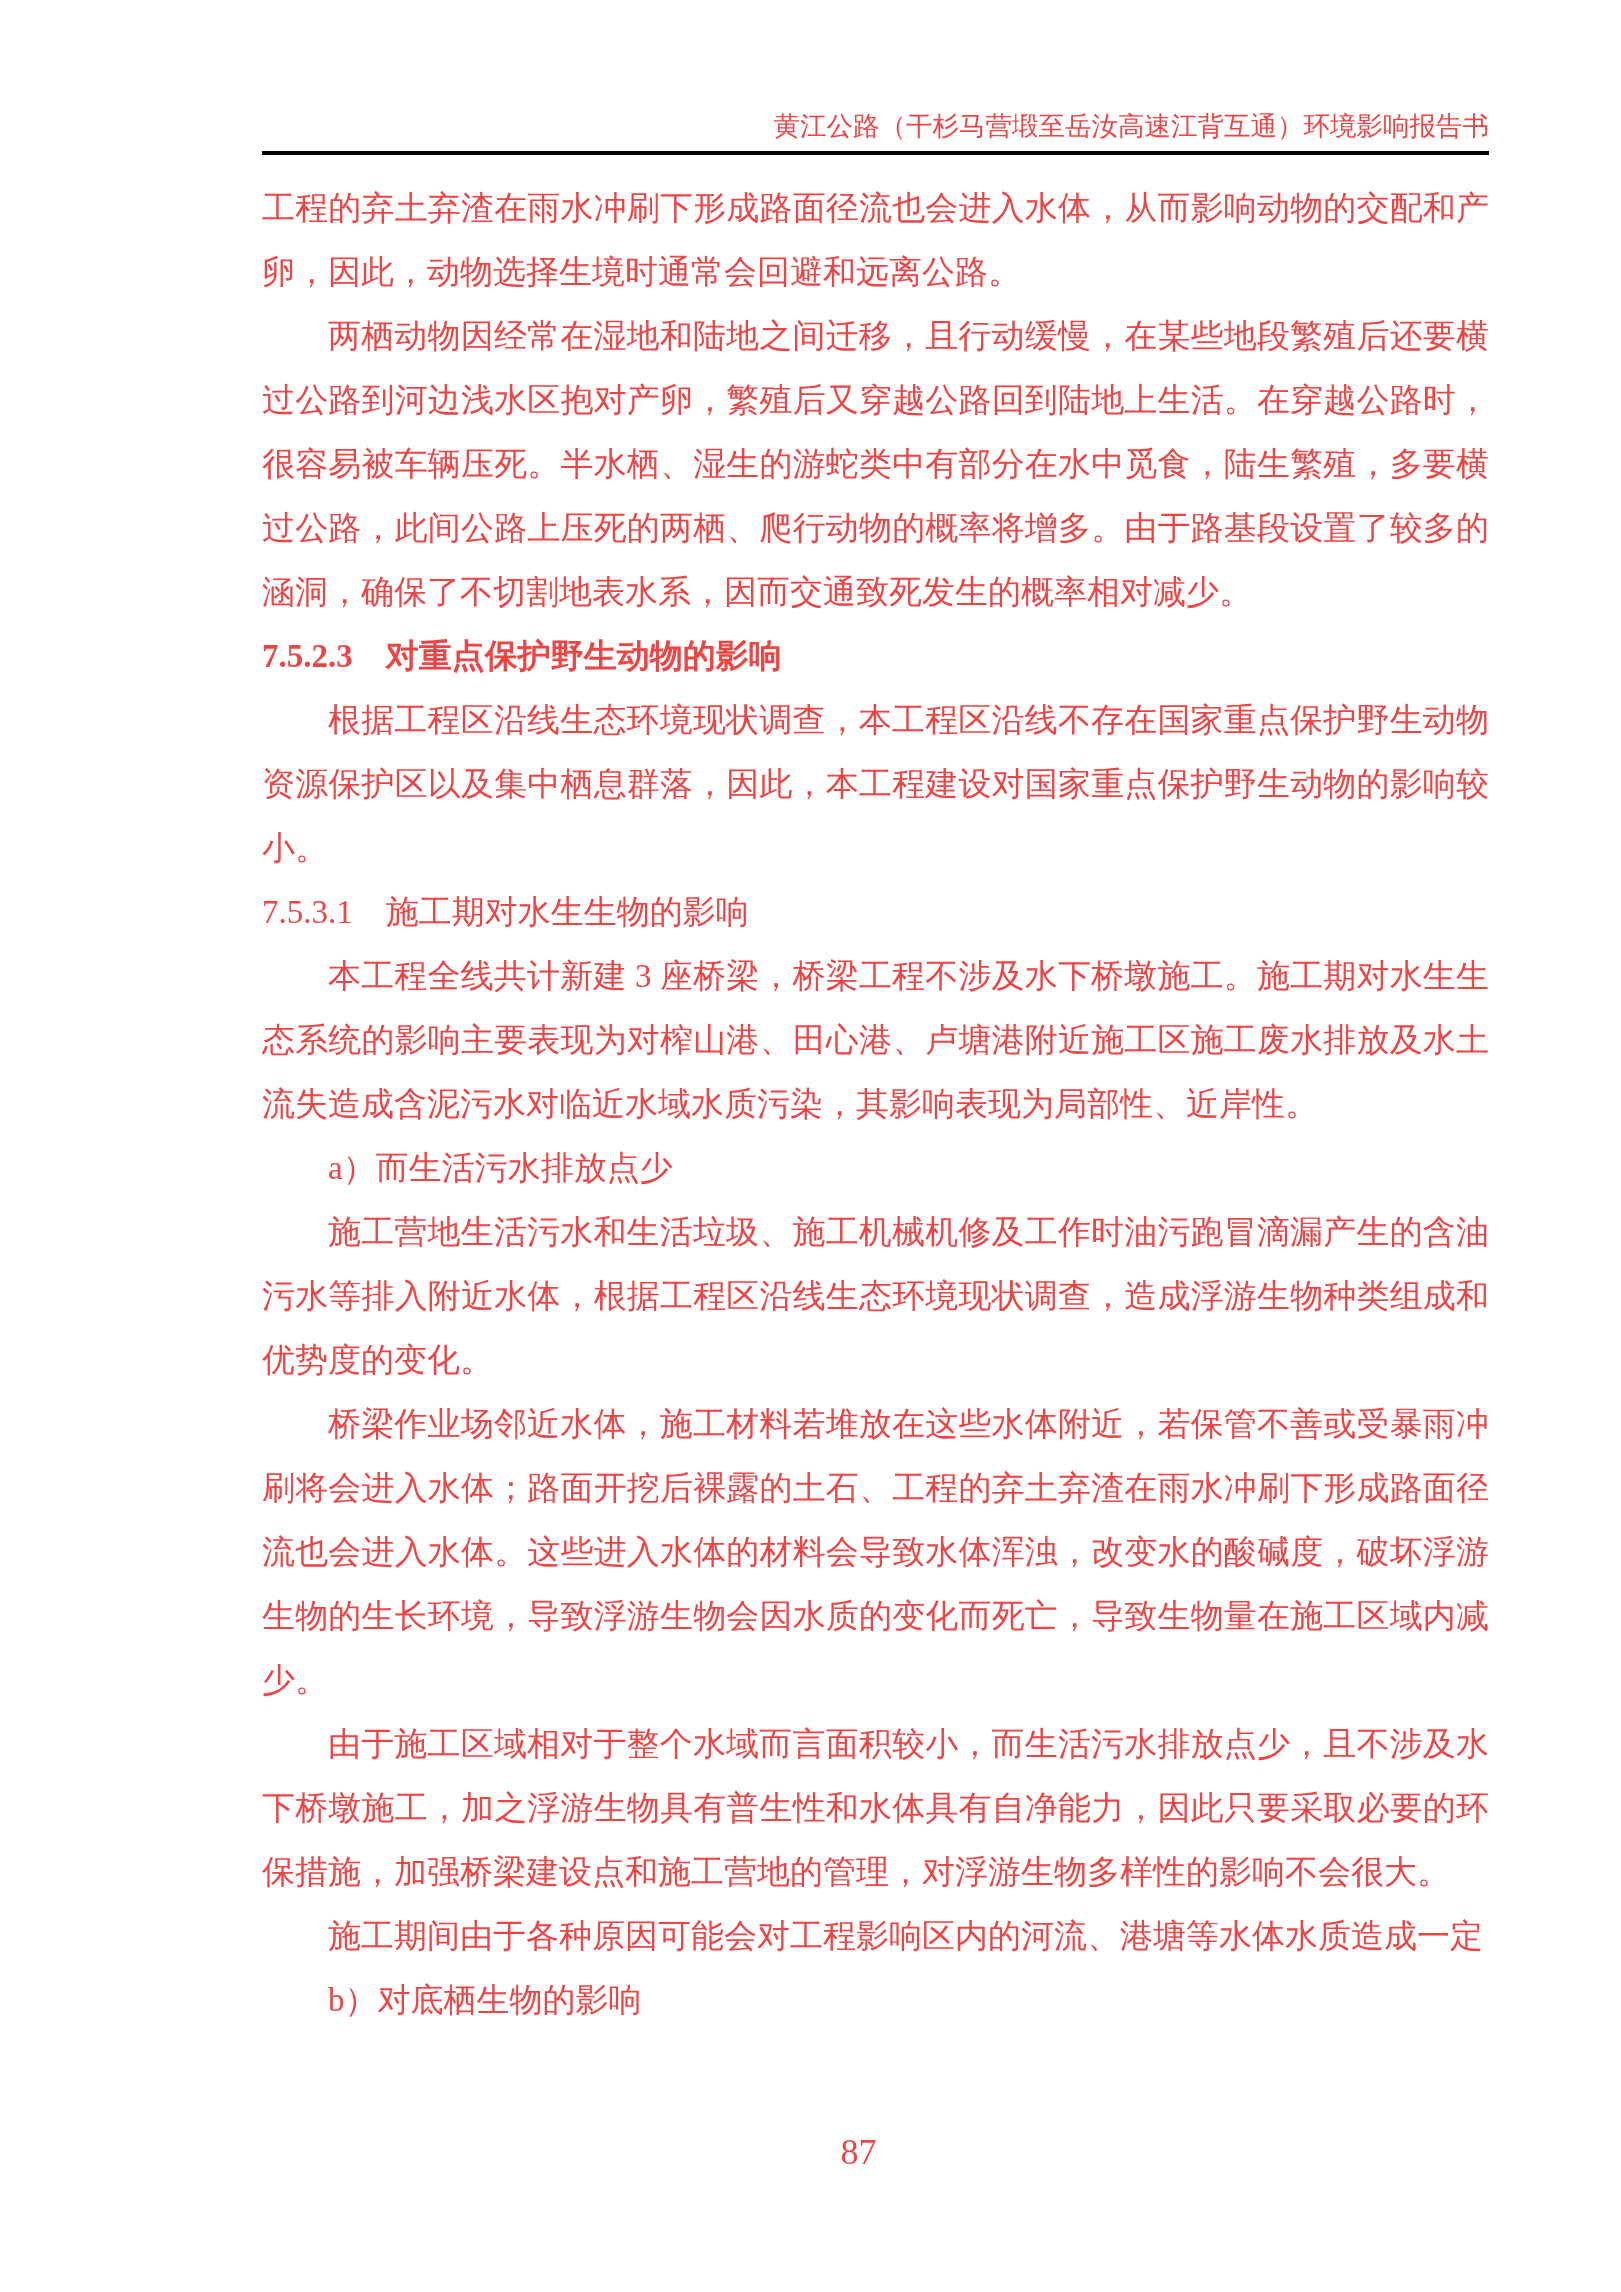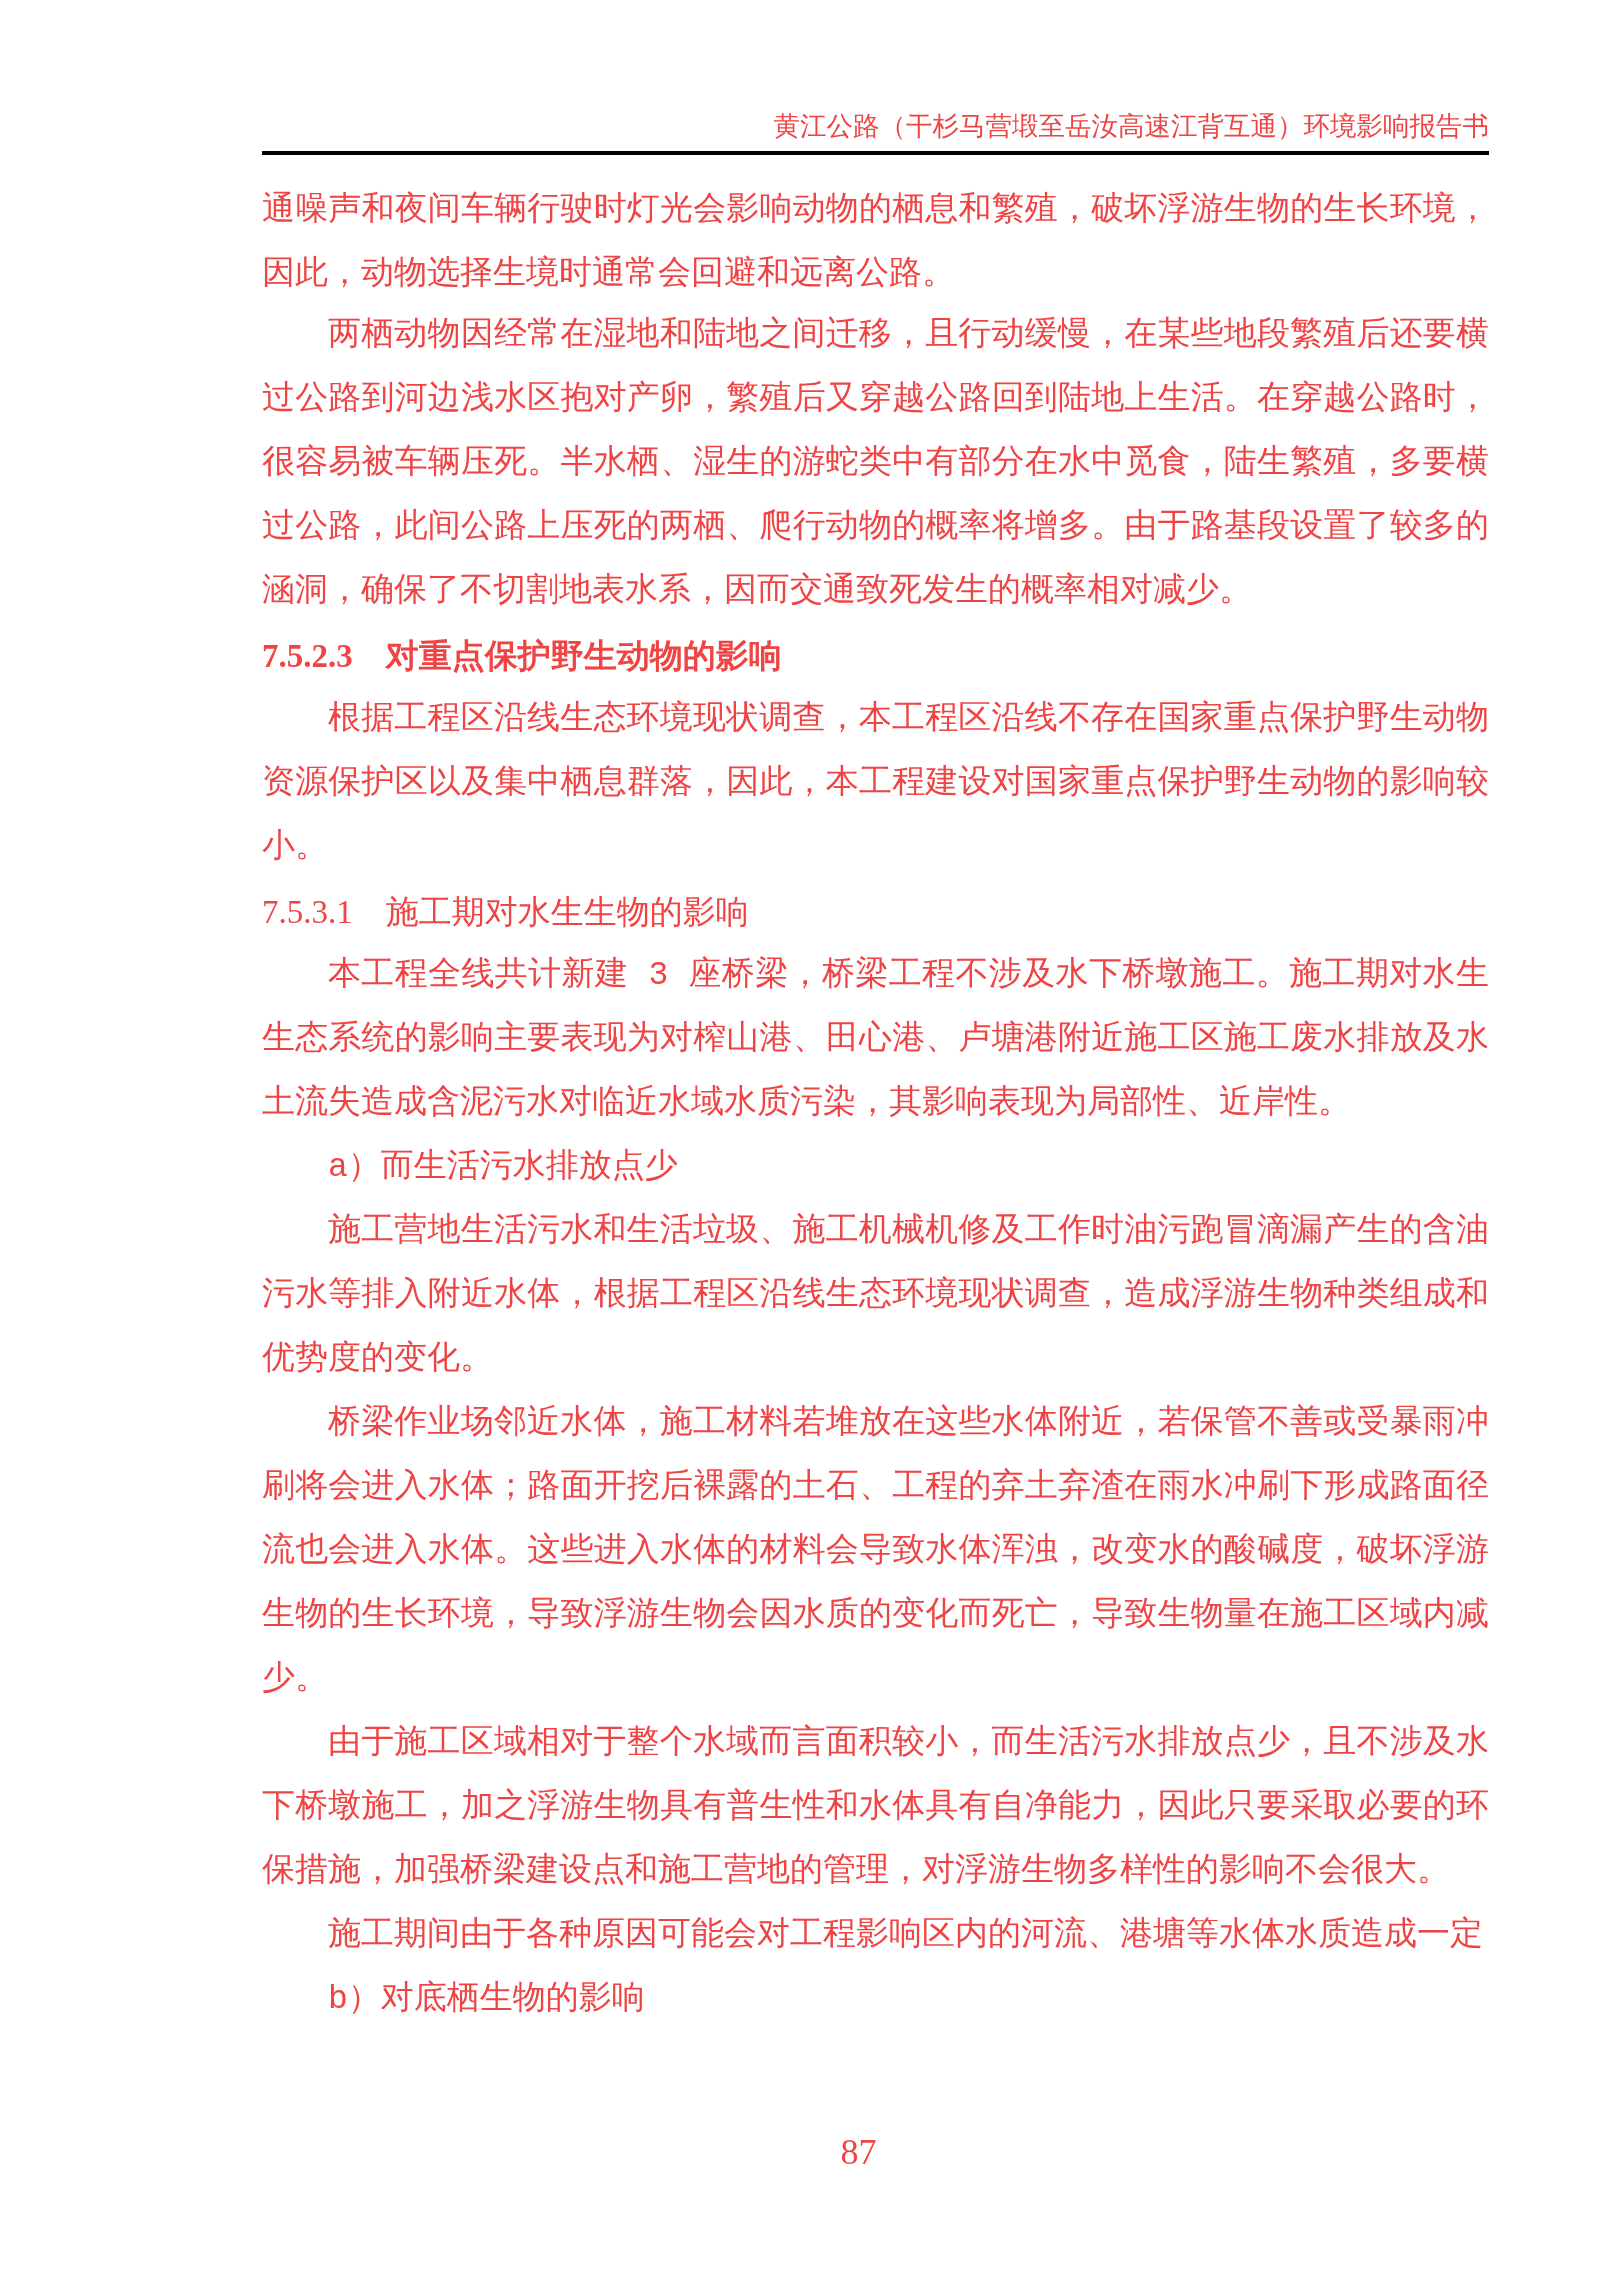--- a/index.html
+++ b/index.html
@@ -25,21 +25,21 @@
   .doc-body{
     position:absolute;
     left:214px;top:176px;
     width:1227px;
     font-size:33px;
     line-height:64px;
     text-align:justify;
     text-justify:inter-ideograph;
   }
   .doc-body p{margin:0;padding:0;}
-  p.indent{text-indent:2em;font-family:Liberation Mono, monospace;}
+  p.indent{text-indent:2em;}
   p.cont{text-indent:0;}
   p.h4{font-weight:bold;text-indent:0;}
   p.h3{font-weight:normal;text-indent:0;}
   .page-footer{
     position:absolute;
     left:0;top:2135px;
     width:1621px;
     text-align:center;
     font-size:36px;
     line-height:35px;
@@ -48,21 +48,21 @@
 </head>
 <body>
 
 <div class="page">
 
   <header class="page-header">
     <span>黄江公路（干杉马营塅至岳汝高速江背互通）环境影响报告书</span>
   </header>
 
   <main class="doc-body">
-    <p class="cont">通噪声和夜间车辆行驶时灯光会影响动物的栖息和繁殖，破坏浮游生物的生长环境，因此，动物选择生境时通常会回避和远离公路。</p>
+    <p class="cont">工程的弃土弃渣在雨水冲刷下形成路面径流也会进入水体，从而影响动物的交配和产卵，因此，动物选择生境时通常会回避和远离公路。</p>
     <p class="indent">两栖动物因经常在湿地和陆地之间迁移，且行动缓慢，在某些地段繁殖后还要横过公路到河边浅水区抱对产卵，繁殖后又穿越公路回到陆地上生活。在穿越公路时，很容易被车辆压死。半水栖、湿生的游蛇类中有部分在水中觅食，陆生繁殖，多要横过公路，此间公路上压死的两栖、爬行动物的概率将增多。由于路基段设置了较多的涵洞，确保了不切割地表水系，因而交通致死发生的概率相对减少。</p>
     <p class="h4">7.5.2.3　对重点保护野生动物的影响</p>
     <p class="indent">根据工程区沿线生态环境现状调查，本工程区沿线不存在国家重点保护野生动物资源保护区以及集中栖息群落，因此，本工程建设对国家重点保护野生动物的影响较小。</p>
     <p class="h3">7.5.3.1　施工期对水生生物的影响</p>
     <p class="indent">本工程全线共计新建 3 座桥梁，桥梁工程不涉及水下桥墩施工。施工期对水生生态系统的影响主要表现为对榨山港、田心港、卢塘港附近施工区施工废水排放及水土流失造成含泥污水对临近水域水质污染，其影响表现为局部性、近岸性。</p>
     <p class="indent">a）而生活污水排放点少</p>
     <p class="indent">施工营地生活污水和生活垃圾、施工机械机修及工作时油污跑冒滴漏产生的含油污水等排入附近水体，根据工程区沿线生态环境现状调查，造成浮游生物种类组成和优势度的变化。</p>
     <p class="indent">桥梁作业场邻近水体，施工材料若堆放在这些水体附近，若保管不善或受暴雨冲刷将会进入水体；路面开挖后裸露的土石、工程的弃土弃渣在雨水冲刷下形成路面径流也会进入水体。这些进入水体的材料会导致水体浑浊，改变水的酸碱度，破坏浮游生物的生长环境，导致浮游生物会因水质的变化而死亡，导致生物量在施工区域内减少。</p>
     <p class="indent">由于施工区域相对于整个水域而言面积较小，而生活污水排放点少，且不涉及水下桥墩施工，加之浮游生物具有普生性和水体具有自净能力，因此只要采取必要的环保措施，加强桥梁建设点和施工营地的管理，对浮游生物多样性的影响不会很大。</p>
     <p class="indent">施工期间由于各种原因可能会对工程影响区内的河流、港塘等水体水质造成一定</p>

